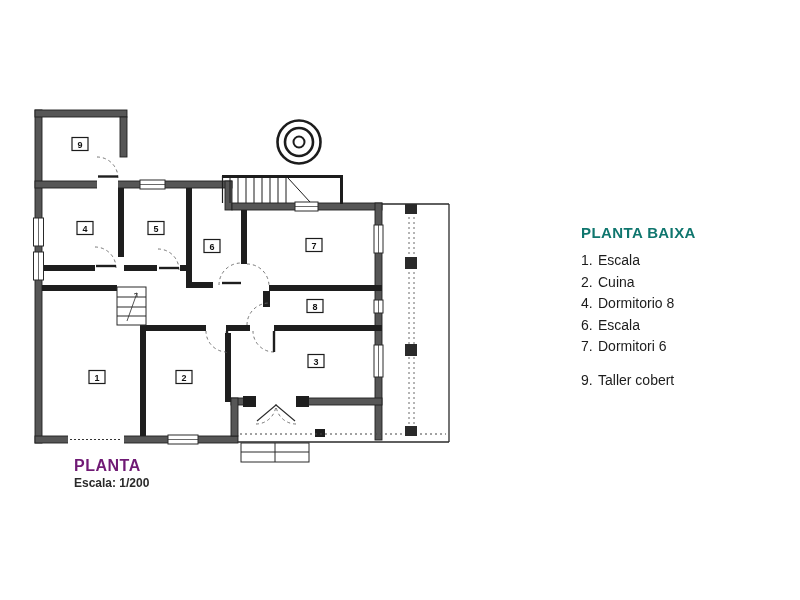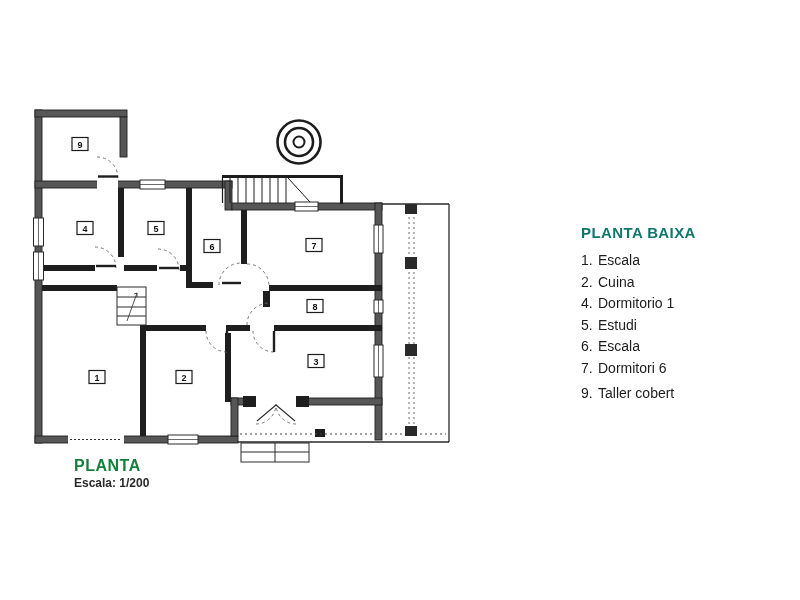--- a/index.html
+++ b/index.html
@@ -2,27 +2,27 @@
 <html><head>
 <meta charset="utf-8">
 <style>
   html,body{margin:0;padding:0;background:#fff;}
   .canvas{
     position:relative;width:800px;height:600px;background:#ffffff;overflow:hidden;
     font-family:"Liberation Sans",sans-serif;color:#1a1a1a;
   }
   .plan-svg{position:absolute;left:0;top:0;}
   .plan-title-block{position:absolute;left:74px;top:457px;line-height:1.1;}
-  .plan-title{font-size:16px;font-weight:bold;letter-spacing:0.5px;color:#15803d;}
+  .plan-title{font-size:16px;font-weight:bold;letter-spacing:0.5px;color:#701a75;}
   .plan-scale{font-size:12px;font-weight:bold;color:#2a2a2a;margin-top:2px;}
   .legend{position:absolute;left:581px;top:224px;}
   .legend-title{font-size:15px;font-weight:bold;letter-spacing:0.4px;color:#0f766e;margin-bottom:9px;}
   .legend-item{font-size:14px;color:#1c1c1c;line-height:21.6px;white-space:nowrap;}
   .legend-item .num{display:inline-block;min-width:17px;}
-  .legend-item:last-child{margin-top:3px;}
+  .legend-item:last-child{margin-top:12px;}
 </style>
 </head>
 <body>
 
 <div class="canvas">
 
   <svg class="plan-svg" width="800" height="600" viewBox="0 0 800 600">
 
     <g fill="#565656" stroke="#1f1f1f" stroke-width="0.9">
       <rect x="35" y="110" width="7" height="333"></rect>
@@ -221,24 +221,21 @@
 
   <div class="legend">
     <div class="legend-title">PLANTA BAIXA</div>
     <div class="legend-item">
       <span class="num">1.</span><span>Escala</span>
     </div>
     <div class="legend-item">
       <span class="num">2.</span><span>Cuina</span>
     </div>
     <div class="legend-item">
-      <span class="num">4.</span><span>Dormitorio 1</span>
-    </div>
-    <div class="legend-item">
-      <span class="num">5.</span><span>Estudi</span>
+      <span class="num">4.</span><span>Dormitorio 8</span>
     </div>
     <div class="legend-item">
       <span class="num">6.</span><span>Escala</span>
     </div>
     <div class="legend-item">
       <span class="num">7.</span><span>Dormitori 6</span>
     </div>
     <div class="legend-item">
       <span class="num">9.</span><span>Taller cobert</span>
     </div>

